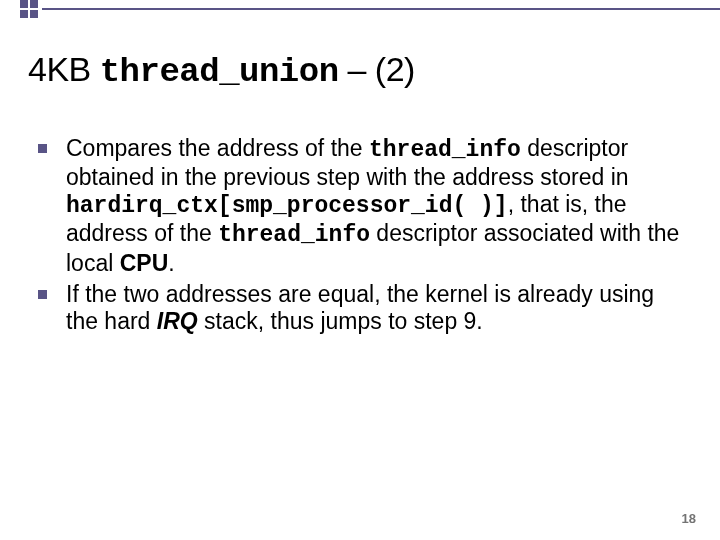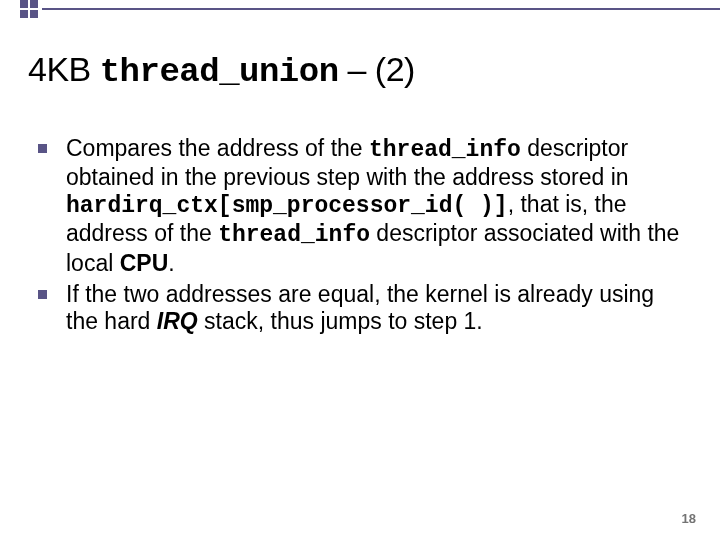--- a/index.html
+++ b/index.html
@@ -112,17 +112,17 @@
   <div class="line"></div>
 </div>
 
 <div class="slide">
   <div class="title">
     <span>4KB </span><span class="mono">thread_union</span><span> – (2)</span>
   </div>
 
   <div class="bullets">
     <div class="bullet"><span>Compares the address of the </span><span class="mono">thread_info</span><span> descriptor obtained in the previous step with the address stored in </span><span class="mono">hardirq_ctx[smp_processor_id( )]</span><span>, that is, the address of the </span><span class="mono">thread_info</span><span> descriptor associated with the local </span><span class="bold">CPU</span><span>.</span></div>
-    <div class="bullet"><span>If the two addresses are equal, the kernel is already using the hard </span><span class="bold italic">IRQ</span><span> stack, thus jumps to step 1.</span></div>
+    <div class="bullet"><span>If the two addresses are equal, the kernel is already using the hard </span><span class="bold italic">IRQ</span><span> stack, thus jumps to step 9.</span></div>
   </div>
 </div>
 
 <div class="page-number">18</div>
 
 </body></html>

